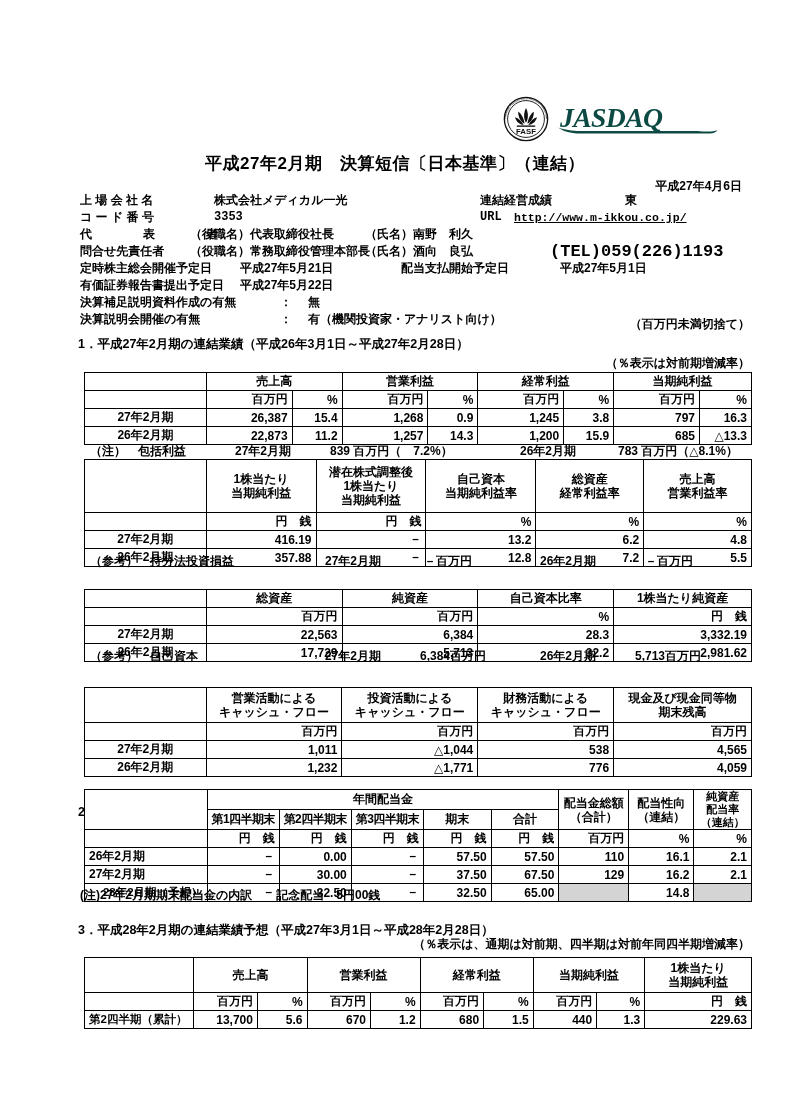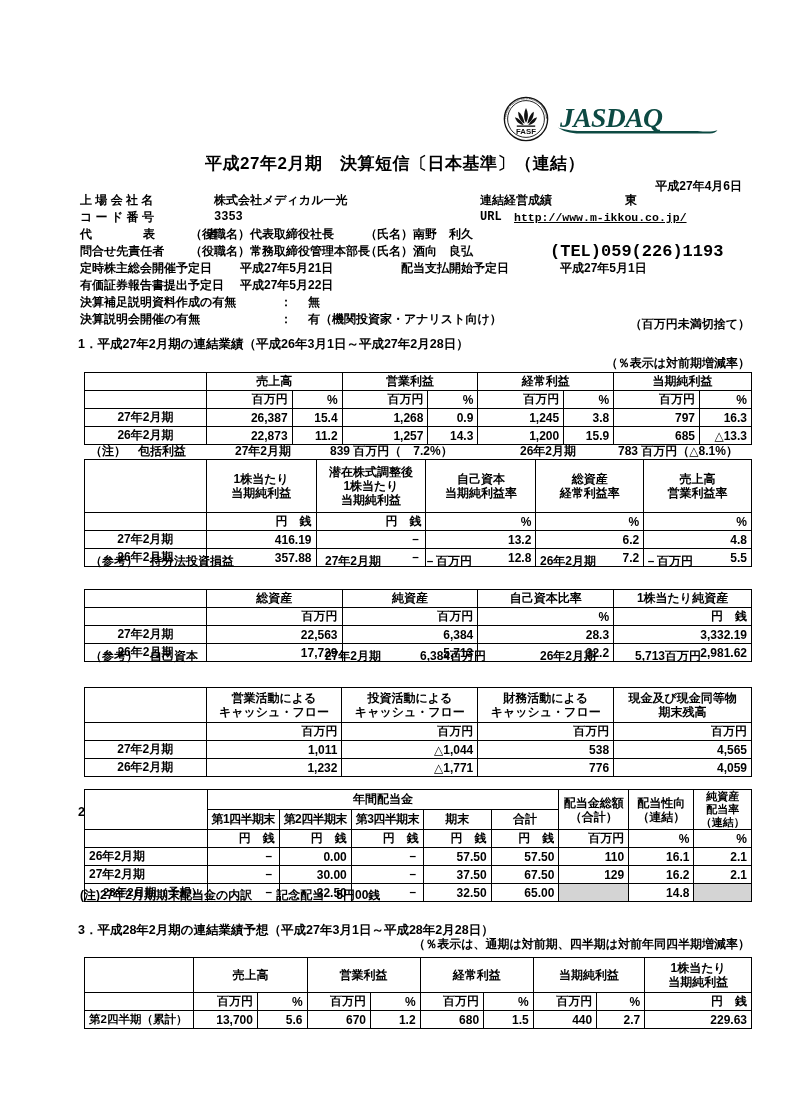--- a/index.html
+++ b/index.html
@@ -462,19 +462,19 @@
     </tr>
     <tr>
       <td class="l" style="font-size:11.5px;">第2四半期（累計）</td>
       <td class="r">13,700</td>
       <td class="r">5.6</td>
       <td class="r">670</td>
       <td class="r">1.2</td>
       <td class="r">680</td>
       <td class="r">1.5</td>
       <td class="r">440</td>
-      <td class="r">2.7</td>
+      <td class="r">1.3</td>
       <td class="r">229.63</td>
     </tr>
   </tbody>
     </table>
 
 </div>
 
 </body></html>

